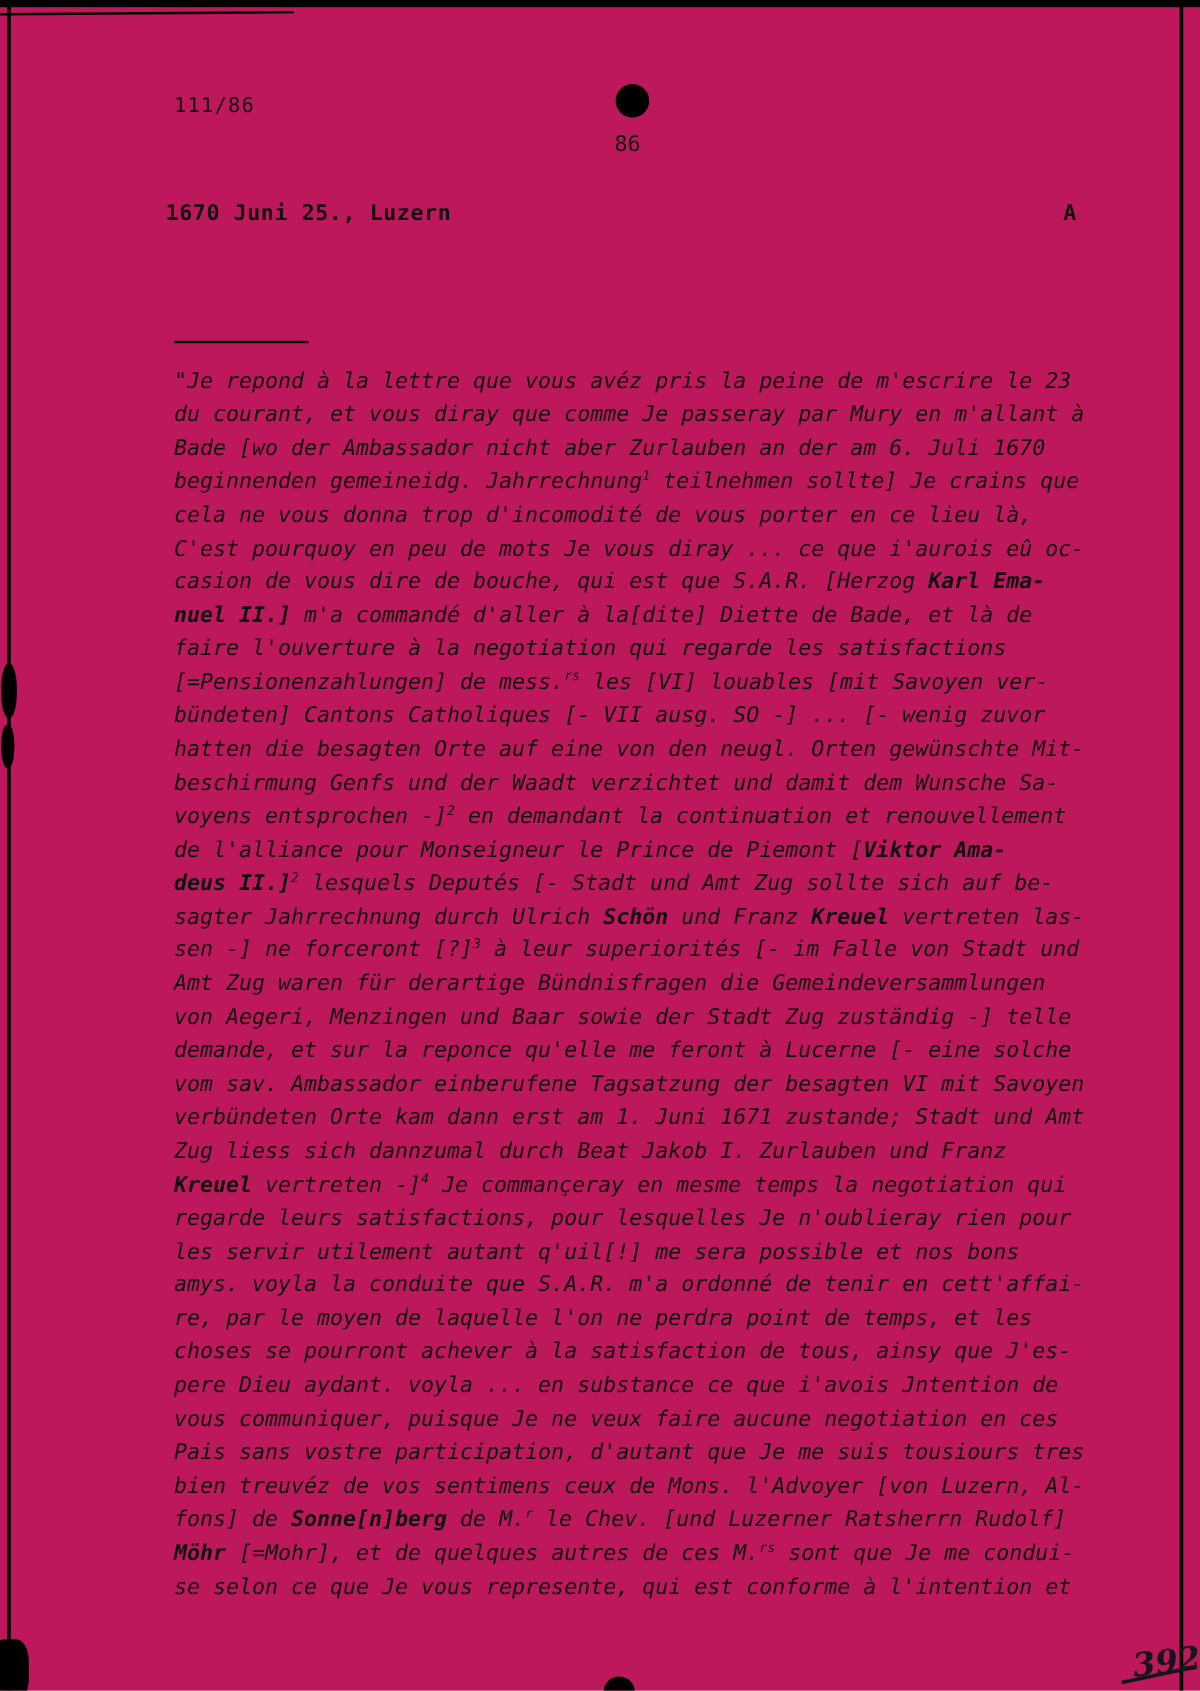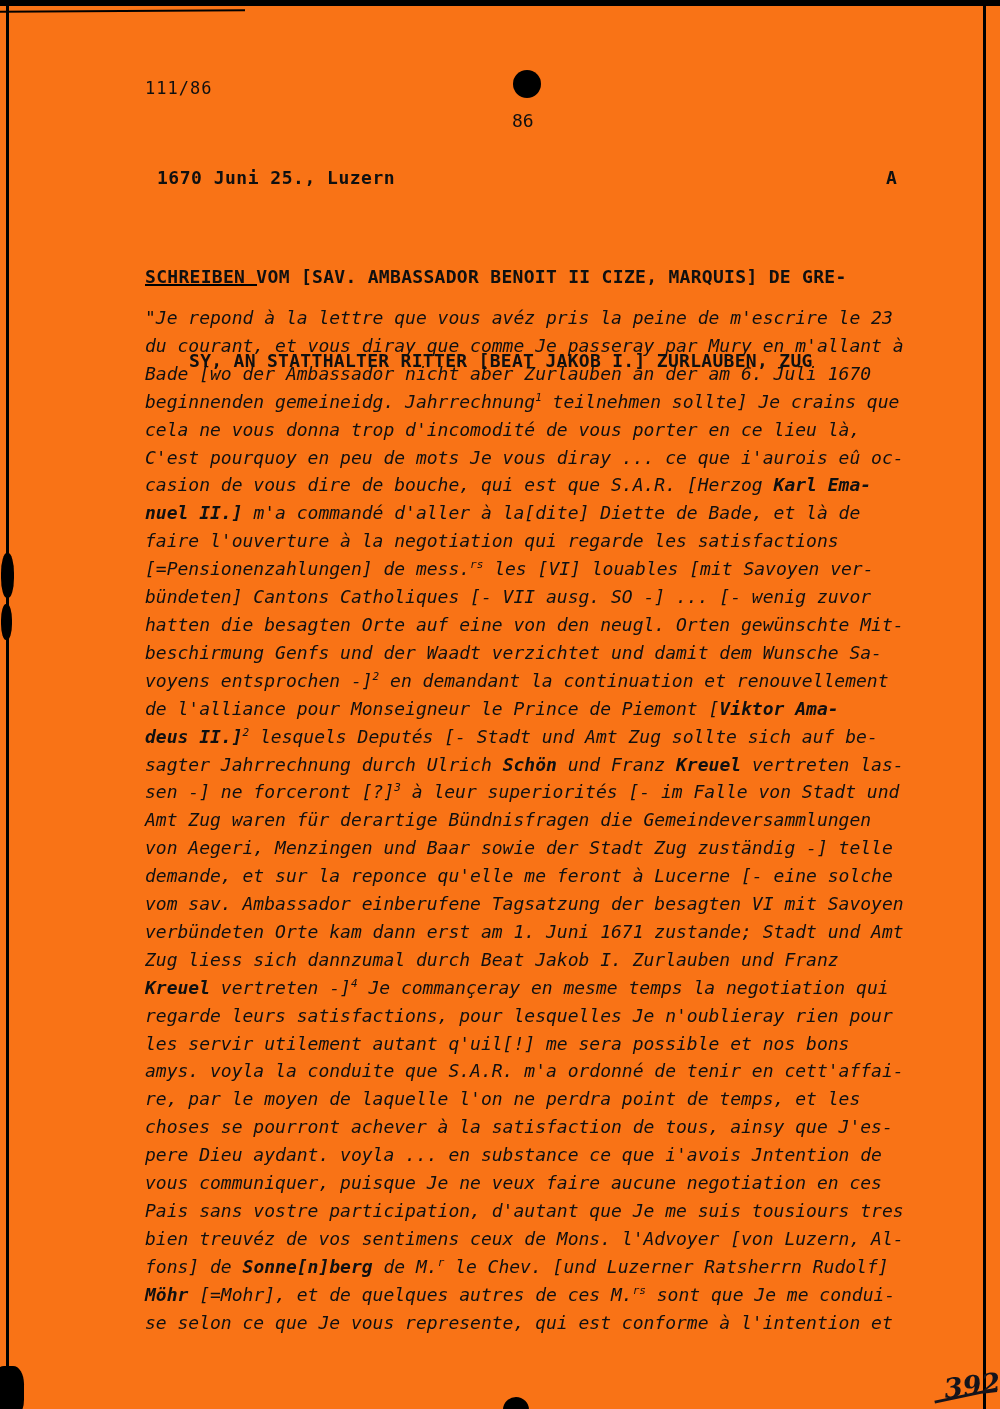--- a/index.html
+++ b/index.html
@@ -1,36 +1,36 @@
 <!DOCTYPE html>
 <html><head>
 <meta charset="utf-8">
 <style>
   html,body{margin:0;padding:0;background:#e8e8e6;}
   .scan{
     position:relative;width:1000px;height:1409px;margin:0 auto;
-    background:#f97316;overflow:hidden;
+    background:#be185d;overflow:hidden;
     font-family:"DejaVu Sans Mono","Liberation Mono",monospace;
     color:#101010;
   }
   .abs{position:absolute;}
   
   .border-top{left:0;top:0;width:100%;height:6px;background:#000;}
   .border-top-thin{left:0;top:10px;width:245px;height:2px;background:#000;transform:rotate(-0.4deg);}
   .border-left{left:6px;top:0;width:3px;height:100%;background:#000;}
   .border-right{left:983px;top:0;width:3px;height:100%;background:#000;}
   .blob{background:#000;}
   .blob-1{left:1px;top:553px;width:13px;height:45px;border-radius:45%;}
   .blob-2{left:1px;top:604px;width:11px;height:36px;border-radius:45%;}
   .blob-corner{left:-7px;top:1366px;width:31px;height:52px;border-radius:35%;}
   
   .folio{left:145px;top:78px;font-size:17px;letter-spacing:1px;}
   .dot{left:513px;top:70px;width:28px;height:28px;border-radius:50%;background:#000;}
   .pagenum{left:512px;top:110px;font-size:18px;}
-  .dateline{left:157px;top:167px;font-size:18px;font-weight:bold;letter-spacing:.5px;}
+  .dateline{left:138px;top:167px;font-size:18px;font-weight:bold;letter-spacing:.5px;}
   .docletter{left:886px;top:167px;font-size:18px;font-weight:bold;}
   .title{left:145px;top:207px;font-size:18px;font-weight:bold;line-height:28px;white-space:pre;letter-spacing:.3px;}
   .title .t2{padding-left:44px;}
   .rule{left:145px;top:284px;width:112px;height:2px;background:#000;}
   
   .body{
     left:145px;top:304px;width:790px;
     font-size:18px;font-style:italic;line-height:27.9px;white-space:pre;
   }
   .body .bold{font-weight:bold;}
@@ -57,24 +57,20 @@
   <div class="abs blob blob-2"></div>
   <div class="abs blob blob-corner"></div>
 
   <div class="abs folio">111/86</div>
   <div class="abs dot"></div>
   <div class="abs pagenum">86</div>
 
   <div class="abs dateline">1670 Juni 25., Luzern</div>
   <div class="abs docletter">A</div>
 
-  <div class="abs title">
-    <div>SCHREIBEN VOM [SAV. AMBASSADOR BENOIT II CIZE, MARQUIS] DE GRE-</div>
-    <div class="t2">SY, AN STATTHALTER RITTER [BEAT JAKOB I.] ZURLAUBEN, ZUG</div>
-  </div>
   <div class="abs rule"></div>
 
   <div class="abs body"><div><span>"Je repond à la lettre que vous avéz pris la peine de m'escrire le 23</span></div><div><span>du courant, et vous diray que comme Je passeray par Mury en m'allant à</span></div><div><span>Bade [wo der Ambassador nicht aber Zurlauben an der am 6. Juli 1670</span></div><div><span>beginnenden gemeineidg. Jahrrechnung</span><sup>1</sup><span> teilnehmen sollte] Je crains que</span></div><div><span>cela ne vous donna trop d'incomodité de vous porter en ce lieu là,</span></div><div><span>C'est pourquoy en peu de mots Je vous diray ... ce que i'aurois eû oc-</span></div><div><span>casion de vous dire de bouche, qui est que S.A.R. [Herzog </span><span class="bold">Karl Ema-</span></div><div><span class="bold">nuel II.]</span><span> m'a commandé d'aller à la[dite] Diette de Bade, et là de</span></div><div><span>faire l'ouverture à la negotiation qui regarde les satisfactions</span></div><div><span>[=Pensionenzahlungen] de mess.</span><sup>rs</sup><span> les [VI] louables [mit Savoyen ver-</span></div><div><span>bündeten] Cantons Catholiques [- VII ausg. SO -] ... [- wenig zuvor</span></div><div><span>hatten die besagten Orte auf eine von den neugl. Orten gewünschte Mit-</span></div><div><span>beschirmung Genfs und der Waadt verzichtet und damit dem Wunsche Sa-</span></div><div><span>voyens entsprochen -]</span><sup>2</sup><span> en demandant la continuation et renouvellement</span></div><div><span>de l'alliance pour Monseigneur le Prince de Piemont [</span><span class="bold">Viktor Ama-</span></div><div><span class="bold">deus II.]</span><sup>2</sup><span> lesquels Deputés [- Stadt und Amt Zug sollte sich auf be-</span></div><div><span>sagter Jahrrechnung durch Ulrich </span><span class="bold">Schön</span><span> und Franz </span><span class="bold">Kreuel</span><span> vertreten las-</span></div><div><span>sen -] ne forceront [?]</span><sup>3</sup><span> à leur superiorités [- im Falle von Stadt und</span></div><div><span>Amt Zug waren für derartige Bündnisfragen die Gemeindeversammlungen</span></div><div><span>von Aegeri, Menzingen und Baar sowie der Stadt Zug zuständig -] telle</span></div><div><span>demande, et sur la reponce qu'elle me feront à Lucerne [- eine solche</span></div><div><span>vom sav. Ambassador einberufene Tagsatzung der besagten VI mit Savoyen</span></div><div><span>verbündeten Orte kam dann erst am 1. Juni 1671 zustande; Stadt und Amt</span></div><div><span>Zug liess sich dannzumal durch Beat Jakob I. Zurlauben und Franz</span></div><div><span class="bold">Kreuel</span><span> vertreten -]</span><sup>4</sup><span> Je commançeray en mesme temps la negotiation qui</span></div><div><span>regarde leurs satisfactions, pour lesquelles Je n'oublieray rien pour</span></div><div><span>les servir utilement autant q'uil[!] me sera possible et nos bons</span></div><div><span>amys. voyla la conduite que S.A.R. m'a ordonné de tenir en cett'affai-</span></div><div><span>re, par le moyen de laquelle l'on ne perdra point de temps, et les</span></div><div><span>choses se pourront achever à la satisfaction de tous, ainsy que J'es-</span></div><div><span>pere Dieu aydant. voyla ... en substance ce que i'avois Jntention de</span></div><div><span>vous communiquer, puisque Je ne veux faire aucune negotiation en ces</span></div><div><span>Pais sans vostre participation, d'autant que Je me suis tousiours tres</span></div><div><span>bien treuvéz de vos sentimens ceux de Mons. l'Advoyer [von Luzern, Al-</span></div><div><span>fons] de </span><span class="bold">Sonne[n]berg</span><span> de M.</span><sup>r</sup><span> le Chev. [und Luzerner Ratsherrn Rudolf]</span></div><div><span class="bold">Möhr</span><span> [=Mohr], et de quelques autres de ces M.</span><sup>rs</sup><span> sont que Je me condui-</span></div><div><span>se selon ce que Je vous represente, qui est conforme à l'intention et</span></div></div>
 
   <div class="abs handnum">392</div>
   <div class="abs handstrike"></div>
   <div class="abs bottomdot"></div>
 </div>
 
 </body></html>

